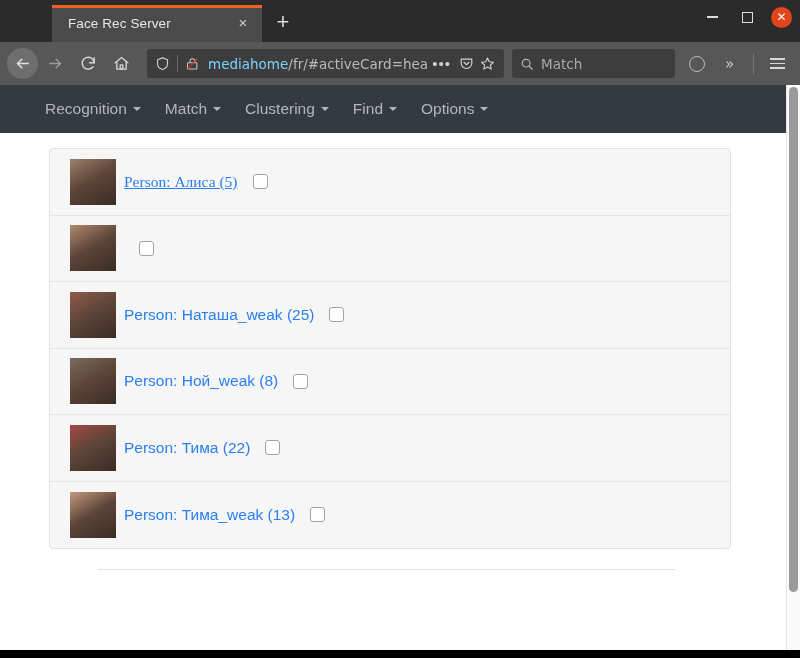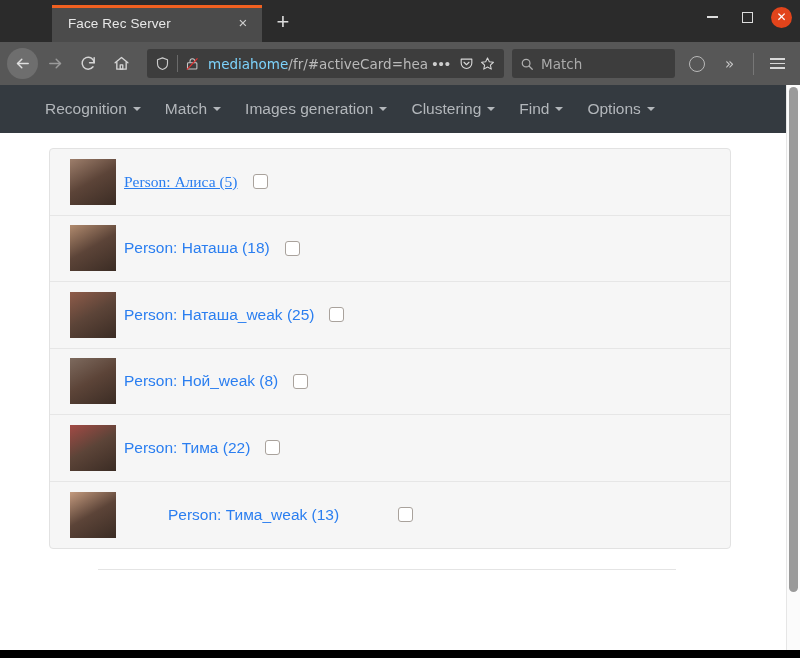--- a/index.html
+++ b/index.html
@@ -238,21 +238,21 @@
     overflow: hidden;
   }
 
   .row {
     display: flex;
     align-items: center;
     height: 66.5px;
     padding: 0 0 0 20px;
     border-bottom: 1px solid #e6e6e6;
   }
-  .row:last-child { border-bottom: none; gap: 44px; }
+  .row:last-child { border-bottom: none; }
 
   .thumb {
     width: 46px; height: 46px;
     flex: 0 0 auto;
     background: #c8b0a0;
     background-size: cover;
     background-position: center;
     margin-right: 8px;
   }
 
@@ -412,24 +412,20 @@
       <div class="appnav" id="appnav">
           <div class="appnav-item">
             <span>Recognition</span>
             <span class="caret"></span>
           </div>
           <div class="appnav-item">
             <span>Match</span>
             <span class="caret"></span>
           </div>
           <div class="appnav-item">
-            <span>Images generation</span>
-            <span class="caret"></span>
-          </div>
-          <div class="appnav-item">
             <span>Clustering</span>
             <span class="caret"></span>
           </div>
           <div class="appnav-item">
             <span>Find</span>
             <span class="caret"></span>
           </div>
           <div class="appnav-item">
             <span>Options</span>
             <span class="caret"></span>
@@ -438,21 +434,20 @@
 
       <div class="content">
         <div class="card" id="person-list">
             <div class="row hovered">
               <div class="thumb" style="background: linear-gradient(150deg, rgb(157, 126, 107) 0%, rgb(92, 68, 56) 48%, rgb(59, 44, 36) 100%);"></div>
               <a class="row-link" href="#">Person: Алиса (5)</a>
               <span class="cbox"></span>
             </div>
             <div class="row">
               <div class="thumb" style="background: linear-gradient(150deg, rgb(176, 138, 110) 0%, rgb(92, 68, 56) 48%, rgb(59, 44, 36) 100%);"></div>
-              <a class="row-link" href="#">Person: Наташа (18)</a>
               <span class="cbox"></span>
             </div>
             <div class="row">
               <div class="thumb" style="background: linear-gradient(150deg, rgb(143, 92, 74) 0%, rgb(92, 68, 56) 48%, rgb(59, 44, 36) 100%);"></div>
               <a class="row-link" href="#">Person: Наташа_weak (25)</a>
               <span class="cbox"></span>
             </div>
             <div class="row">
               <div class="thumb" style="background: linear-gradient(150deg, rgb(125, 106, 94) 0%, rgb(92, 68, 56) 48%, rgb(59, 44, 36) 100%);"></div>
               <a class="row-link" href="#">Person: Ной_weak (8)</a>

